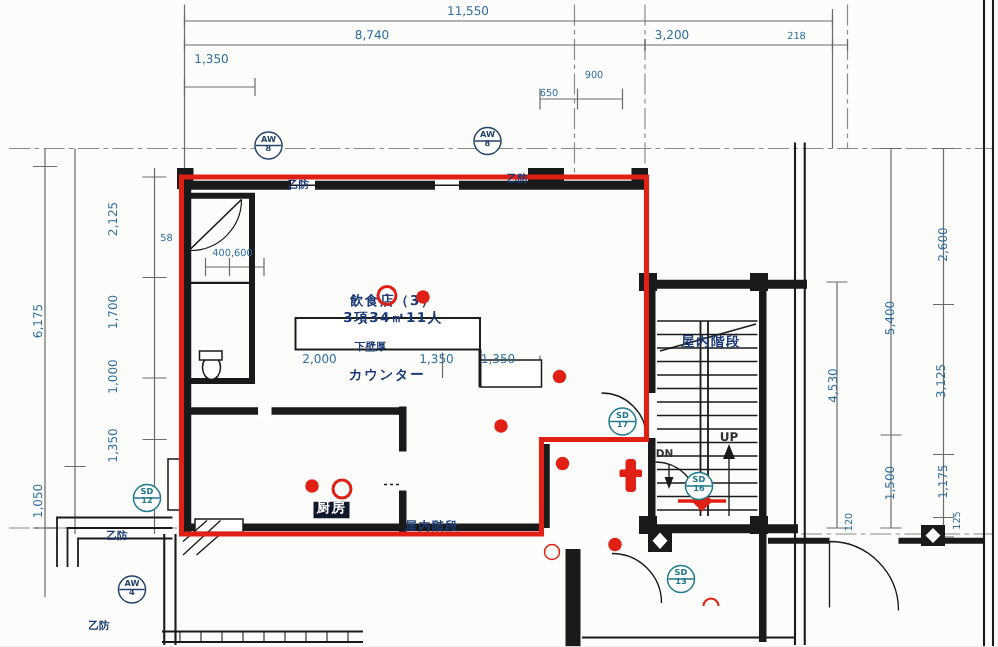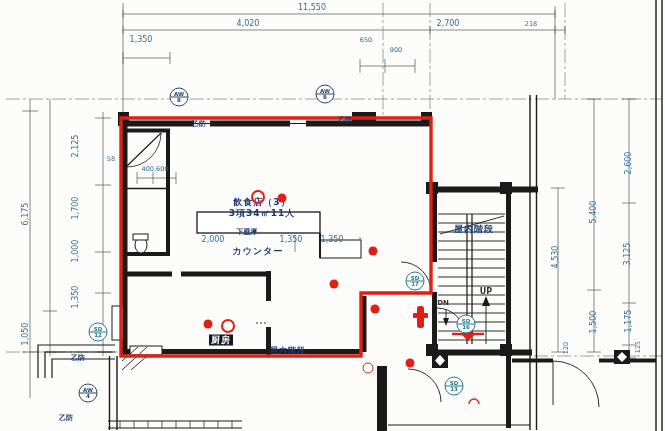--- a/index.html
+++ b/index.html
@@ -146,25 +146,25 @@
     <g fill="#e02015" stroke="none">
       <rect x="417" y="306" width="7" height="22" rx="2.5"></rect>
       <rect x="413" y="313" width="15" height="5" rx="1"></rect>
       <polygon points="468,327 475,334 468,341 461,334"></polygon>
     </g>
     <path d="M452 334 H484" stroke="#e02015" stroke-width="2.4"></path>
     <path d="M469 404 A5 5 0 0 1 479 404" stroke="#e02015" stroke-width="1.4" fill="none"></path>
   </svg>
 
   <span class="lbl dim" style="left:312px;top:8px">11,550</span>
-  <span class="lbl dim" style="left:248px;top:24px">4,020</span>
-  <span class="lbl dim" style="left:448px;top:24px">2,700</span>
+  <span class="lbl dim" style="left:248px;top:24px">8,740</span>
+  <span class="lbl dim" style="left:448px;top:24px">3,200</span>
   <span class="lbl dim sm" style="left:531px;top:24px">218</span>
   <span class="lbl dim" style="left:141px;top:40px">1,350</span>
-  <span class="lbl dim sm" style="left:366px;top:40px">650</span>
+  <span class="lbl dim sm" style="left:366px;top:62px">650</span>
   <span class="lbl dim sm" style="left:396px;top:50px">900</span>
   <span class="lbl dim" style="left:213px;top:240px">2,000</span>
   <span class="lbl dim" style="left:291px;top:240px">1,350</span>
   <span class="lbl dim" style="left:332px;top:240px">1,350</span>
   <span class="lbl dim sm" style="left:155px;top:169px">400,600</span>
   <span class="lbl dim sm" style="left:111px;top:159px">58</span>
 
   <span class="lbl dim vrot" style="left:76px;top:146px">2,125</span>
   <span class="lbl dim vrot" style="left:76px;top:208px">1,700</span>
   <span class="lbl dim vrot" style="left:76px;top:251px">1,000</span>

